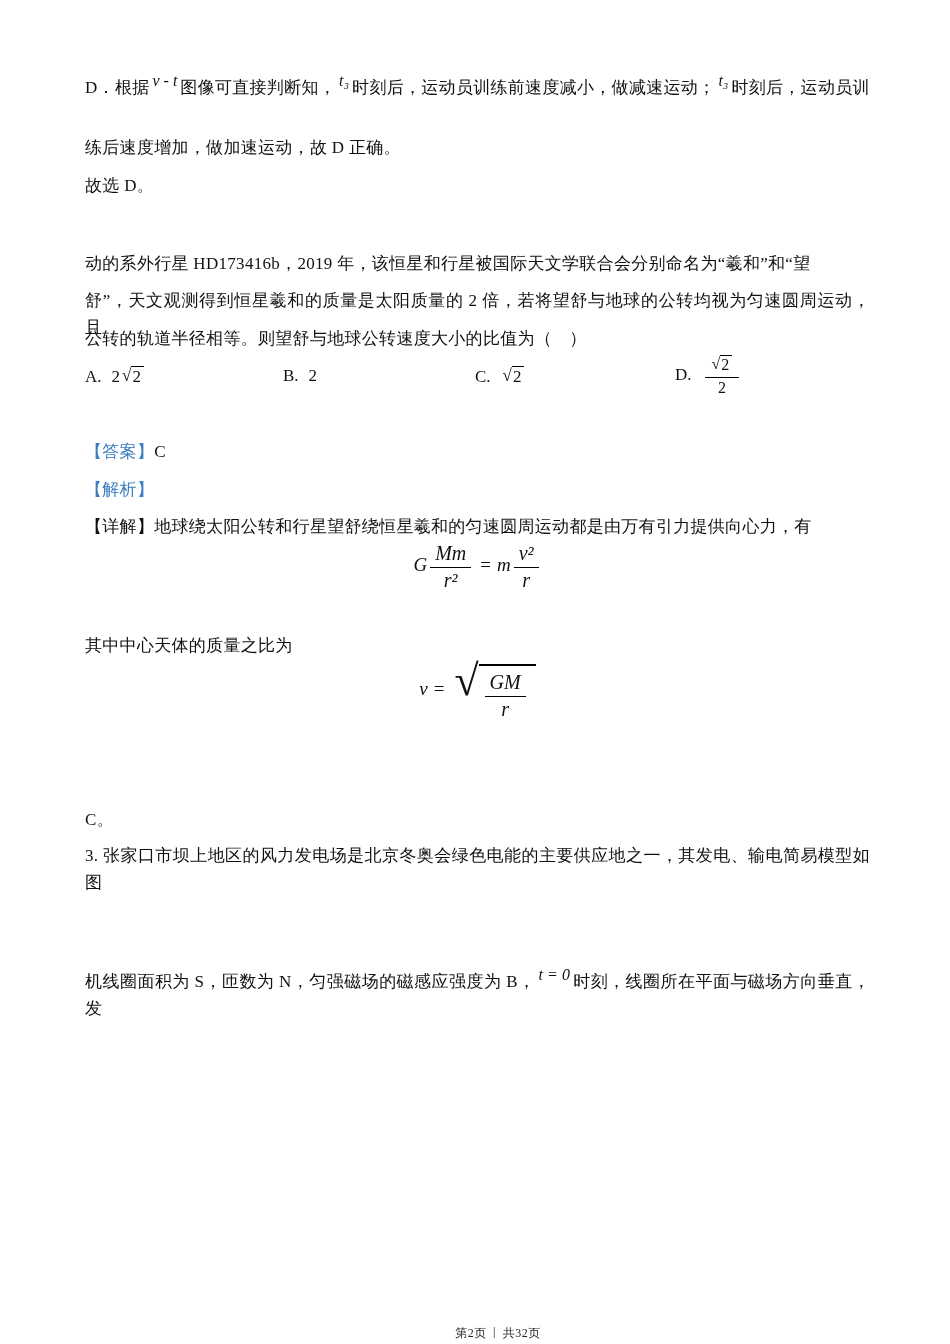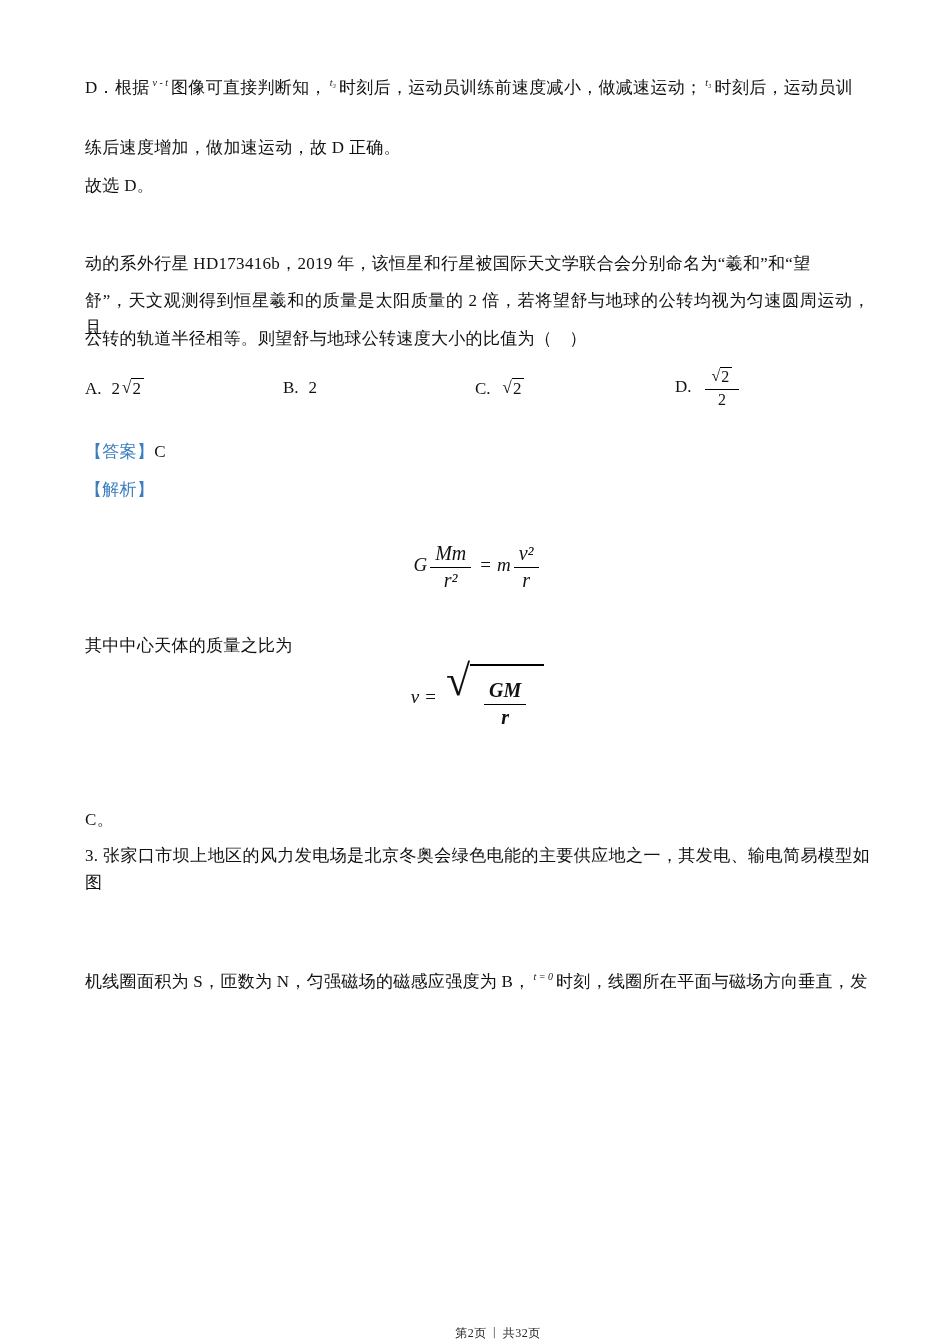--- a/index.html
+++ b/index.html
@@ -20,21 +20,21 @@
     width: 785px;
     line-height: 27px;
     letter-spacing: 0.3px;
     text-align: justify;
   }
   .imath {
     font-style: italic;
     font-family: "Liberation Serif", "DejaVu Serif", serif;
     position: relative;
     top: -7px;
-    font-size: 10px;
+    font-size: 16px;
     letter-spacing: 0;
     padding: 0 3px;
     white-space: nowrap;
   }
   .isqrt { display: inline-block; white-space: nowrap; letter-spacing: 0; margin: 0 2px; }
   .is-sign { display: inline-block; transform: translateY(-1px); }
   .is-body { display: inline-block; border-top: 1.4px solid #000; padding: 0 3px 0 1px; }
   .frac {
     display: inline-block;
     vertical-align: middle;
@@ -56,21 +56,21 @@
     font-size: 19px;
   }
   .formula .eq { font-style: normal; padding: 0 6px; }
   .radical { display: inline-flex; align-items: flex-start; vertical-align: middle; margin-left: 4px; }
   .rad-sign { font-size: 44px; line-height: 44px; font-style: normal; transform: translateY(-1px); }
   .rad-body { border-top: 2px solid #000; margin-top: 4px; padding: 5px 10px 0 6px; display: inline-block; }
   .accent { color: var(--accent, #3a7ebf); }
   .options {
     position: absolute;
     left: 85px;
-    top: 360px;
+    top: 348px;
     width: 785px;
     height: 56px;
     display: flex;
     align-items: center;
   }
   .opt { white-space: nowrap; }
   .opt-label { margin-right: 10px; }
   .opt-val { font-family: "Liberation Serif", "DejaVu Serif", serif; }
   .opt-a { width: 198px; }
   .opt-b { width: 192px; }
@@ -119,31 +119,34 @@
       <span class="opt-label">D.</span><span class="frac dfrac"><span class="fnum"><span class="isqrt"><span class="is-sign">√</span><span class="is-body">2</span></span></span><span class="fden">2</span></span>
     </div>
   </div>
 
   <div class="block" style="top:438px;">
     <span class="accent">【答案】</span><span>C</span>
   </div>
   <div class="block" style="top:476px;">
     <span class="accent">【解析】</span>
   </div>
+  <div class="block" style="top:513px;">
+    <span>【详解】</span><span>地球绕太阳公转和行星望舒绕恒星羲和的匀速圆周运动都是由万有引力提供向心力，有</span>
+  </div>
 
   <div class="formula" style="top:542px;">
     <span>G</span><span class="frac"><span class="fnum">Mm</span><span class="fden">r²</span></span><span class="eq">=</span><span>m</span><span class="frac"><span class="fnum">v²</span><span class="fden">r</span></span>
   </div>
 
   <div class="block" style="top:632px;">其中中心天体的质量之比为</div>
 
   <div class="formula" style="top:660px;">
     <span>v</span><span class="eq">=</span><span class="radical">
         <span class="rad-sign">√</span>
-        <span class="rad-body"><span class="frac" style="margin:8px;font-weight:bold;"><span class="fnum">GM</span><span class="fden">r</span></span></span>
+        <span class="rad-body"><span class="frac" style="margin:0;"><span class="fnum">GM</span><span class="fden">r</span></span></span>
       </span>
   </div>
 
   <div class="block" style="top:806px;">C。</div>
 
   <div class="block" style="top:842px;">3. 张家口市坝上地区的风力发电场是北京冬奥会绿色电能的主要供应地之一，其发电、输电简易模型如图</div>
   <div class="block" style="top:968px;">
     <span>机线圈面积为 S，匝数为 N，匀强磁场的磁感应强度为 B，</span><span class="imath">t = 0</span><span>时刻，线圈所在平面与磁场方向垂直，发</span>
   </div>
 

